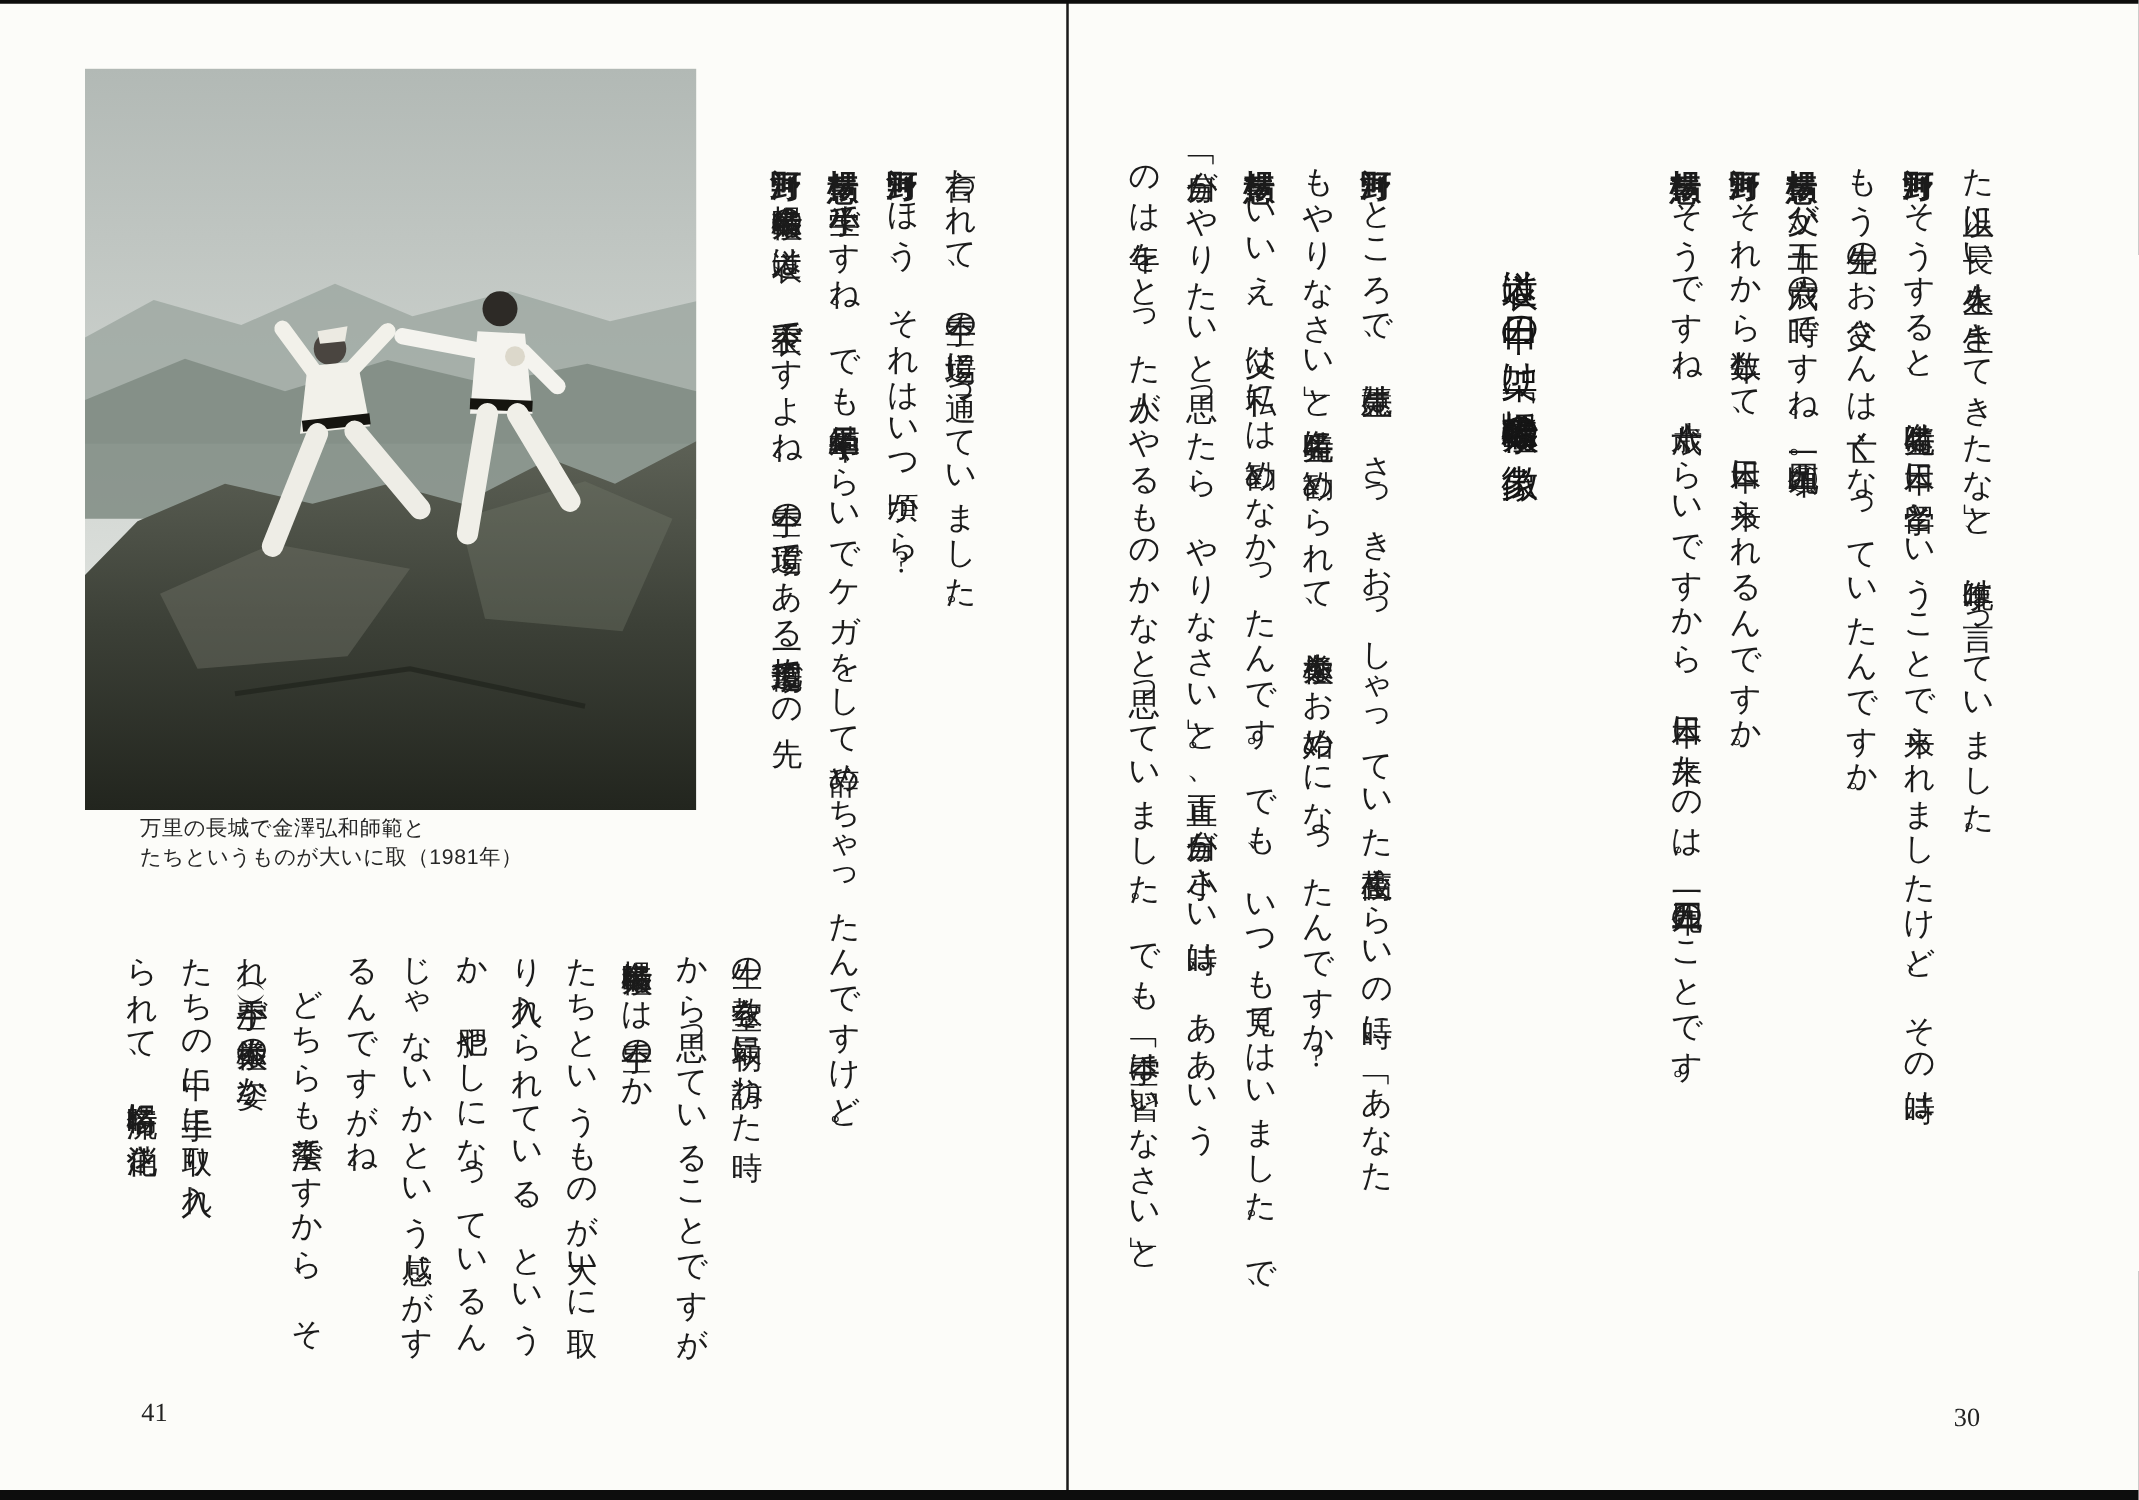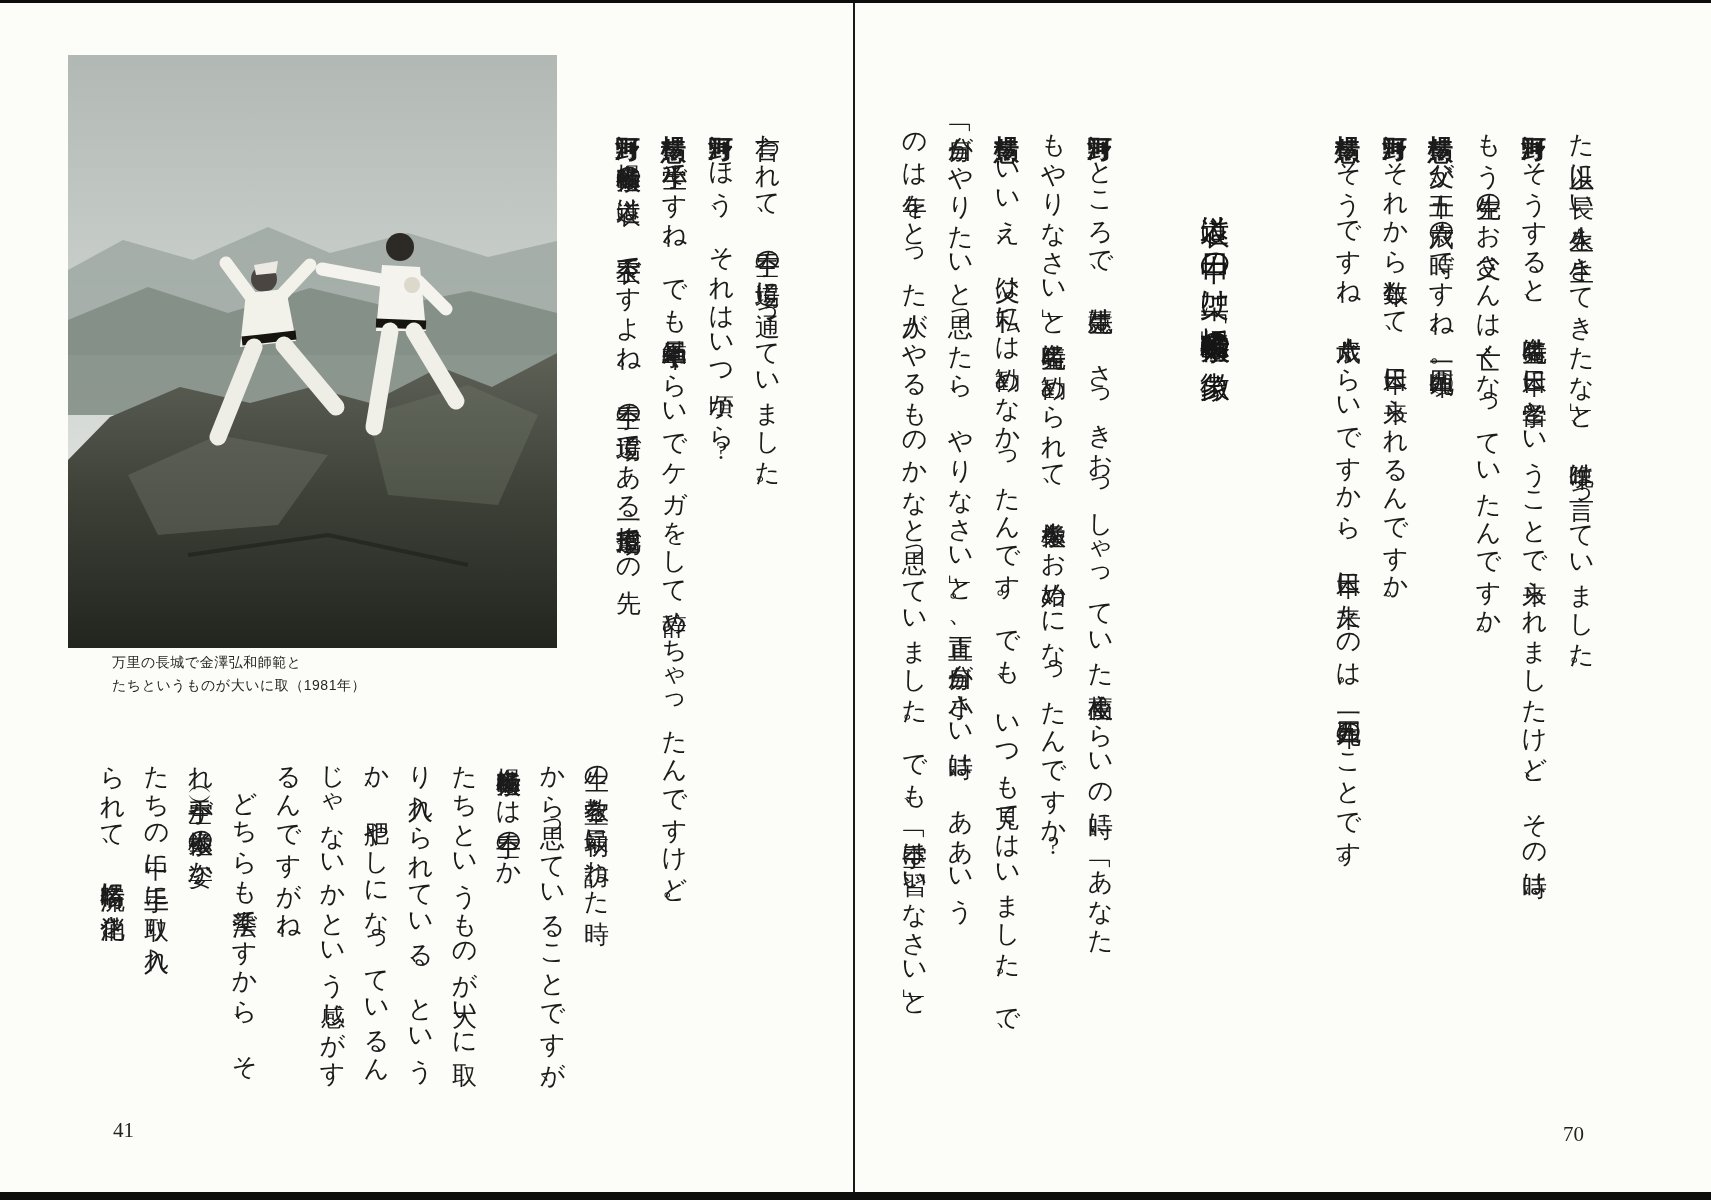--- a/index.html
+++ b/index.html
@@ -43,21 +43,21 @@
     color:#151515;
   }
   .photo{
     position:absolute;left:68px;top:55px;width:489px;height:593px;
     background:#cfd3cf;
   }
   .photo svg{display:block;width:100%;height:100%;}
   .caption{
     position:absolute;left:112px;top:651px;
     font-family:"Liberation Sans","DejaVu Sans",sans-serif;
-    font-size:14px;line-height:23px;color:#262626;
+    font-size:17px;line-height:23px;color:#262626;
     letter-spacing:0.5px;
   }
   .pagenum{
     position:absolute;
     font-size:21px;
     font-family:"Liberation Serif","DejaVu Serif",serif;
     color:#222;
   }
   .pagenum.right{left:1563px;top:1122px;}
   .pagenum.left{left:113px;top:1118px;}
@@ -75,21 +75,21 @@
   <div class="vcol" style="left:1333px"><span class="spk">楊慧</span><span>　そうですね、十八歳ぐらいですから、日本に来たのは。一九四三年のことです。</span></div>
 
   <div class="heading">道衣は日中の架け橋「楊名時太極拳」の象徴</div>
 
   <div class="vcol" style="left:1085px"><span class="spk">河野</span><span>　ところで、慧先生は、さっきおっしゃっていた高校生くらいの時に、「あなた</span></div>
   <div class="vcol" style="left:1038px"><span class="spk"></span><span>もやりなさい」と名時先生に勧められて、太極拳をお始めになったんですか?</span></div>
   <div class="vcol" style="left:992px"><span class="spk">楊慧</span><span>　いいえ、父は私には勧めなかったんです。でも、いつも見てはいました。で、</span></div>
   <div class="vcol" style="left:945px"><span class="spk"></span><span>「自分がやりたいと思ったら、やりなさい」と。正直、自分が小さい時は、ああいう</span></div>
   <div class="vcol" style="left:899px"><span class="spk"></span><span>のは年をとった人がやるものかなと思っていました。でも、「空手は習いなさい」と</span></div>
 
-  <div class="pagenum right">70</div>
+  <div class="pagenum right">30</div>
 
   <div class="photo">
     <svg viewBox="0 0 489 593" preserveAspectRatio="none">
       <defs>
         <linearGradient id="sky" x1="0" y1="0" x2="0" y2="1">
           <stop offset="0" stop-color="#b2b9b5"></stop>
           <stop offset="0.45" stop-color="#ccd1cd"></stop>
           <stop offset="0.8" stop-color="#e2e5e1"></stop>
         </linearGradient>
         <linearGradient id="rock" x1="0" y1="0" x2="0" y2="1">

